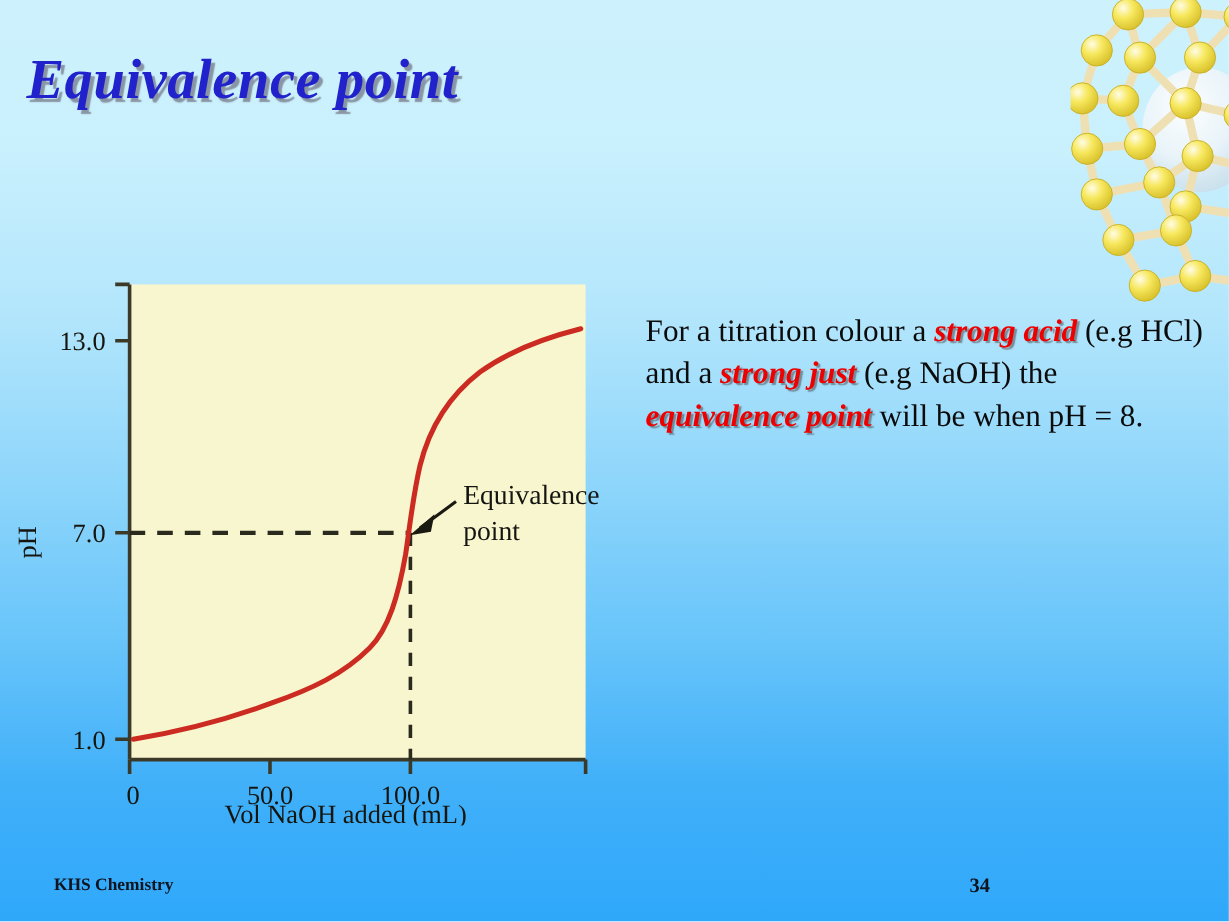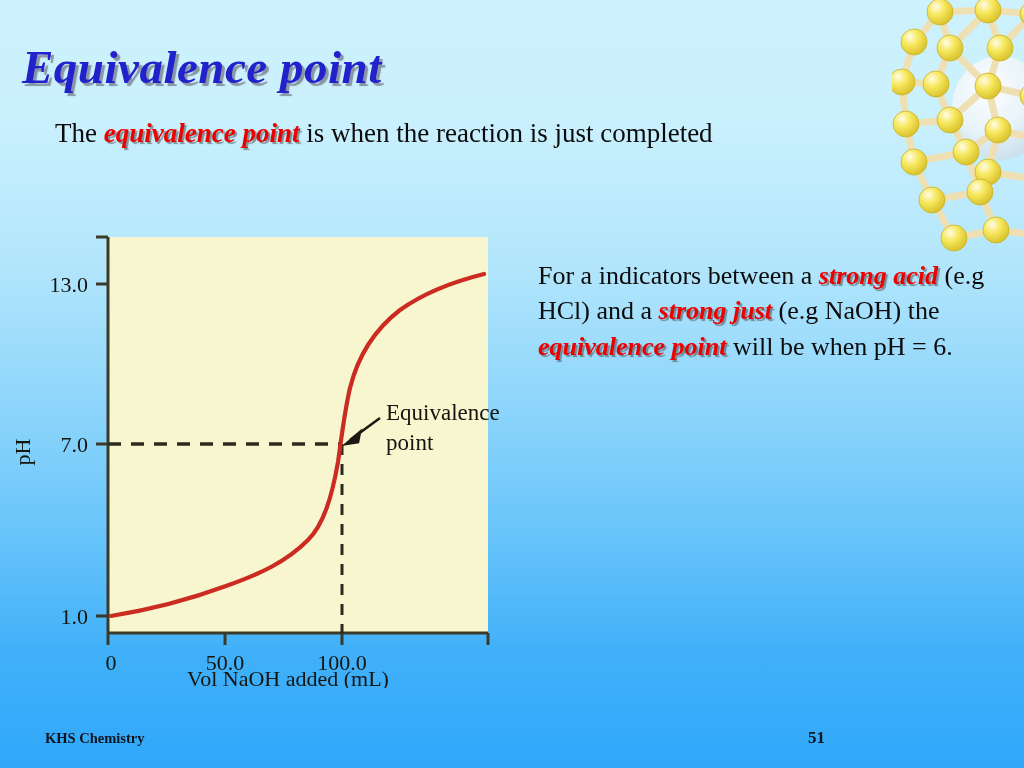--- a/index.html
+++ b/index.html
@@ -210,21 +210,20 @@
         <circle cx="62" cy="238" r="13"></circle>
         <circle cx="104" cy="230" r="13"></circle>
         <circle cx="150" cy="236" r="12"></circle>
         <circle cx="178" cy="230" r="12"></circle>
       </g>
     </svg>
   </div>
 
   <div id="title">Equivalence point</div>
 
-  <div id="intro"><span>The </span><span class="redbold">equivalence point</span><span> is when the reaction is just completed</span></div>
 
   <div id="chart-wrap">
     <svg width="500" height="460" viewBox="0 0 500 460" xmlns="http://www.w3.org/2000/svg">
 
       <rect id="plot-bg" x="100" y="9" width="380" height="396" fill="#f8f6ce"></rect>
 
       <g stroke="#3b3a28" stroke-width="3" fill="none">
         <line x1="100" y1="9" x2="100" y2="405"></line>
         <line x1="100" y1="405" x2="480" y2="405"></line>
       </g>
@@ -266,22 +265,22 @@
 
       <text x="103" y="442" text-anchor="middle" font-family="Liberation Serif, serif" font-size="22" fill="#15150e">0</text>
       <text x="217" y="442" text-anchor="middle" font-family="Liberation Serif, serif" font-size="22" fill="#15150e">50.0</text>
       <text x="334" y="442" text-anchor="middle" font-family="Liberation Serif, serif" font-size="22" fill="#15150e">100.0</text>
 
       <text x="280" y="458" text-anchor="middle" font-family="Liberation Serif, serif" font-size="22" fill="#15150e">Vol NaOH added (mL)</text>
     </svg>
   </div>
 
   <div id="right-col">
-    <p id="para-1"><span>For a indicators between a </span><span class="redbold">strong acid</span><span> (e.g HCl) and a </span><span class="redbold">strong just</span><span> (e.g NaOH) the </span><span class="redbold">equivalence point</span><span> will be when pH = 6.</span></p>
+    <p id="para-1"><span>For a titration colour a </span><span class="redbold">strong acid</span><span> (e.g HCl) and a </span><span class="redbold">strong just</span><span> (e.g NaOH) the </span><span class="redbold">equivalence point</span><span> will be when pH = 8.</span></p>
 
   </div>
 
   <div id="footer">
     <div class="footer-text" id="footer-left">KHS Chemistry</div>
-    <div class="footer-text" id="footer-page">51</div>
+    <div class="footer-text" id="footer-page">34</div>
   </div>
 
 </div>
 
 </body></html>

